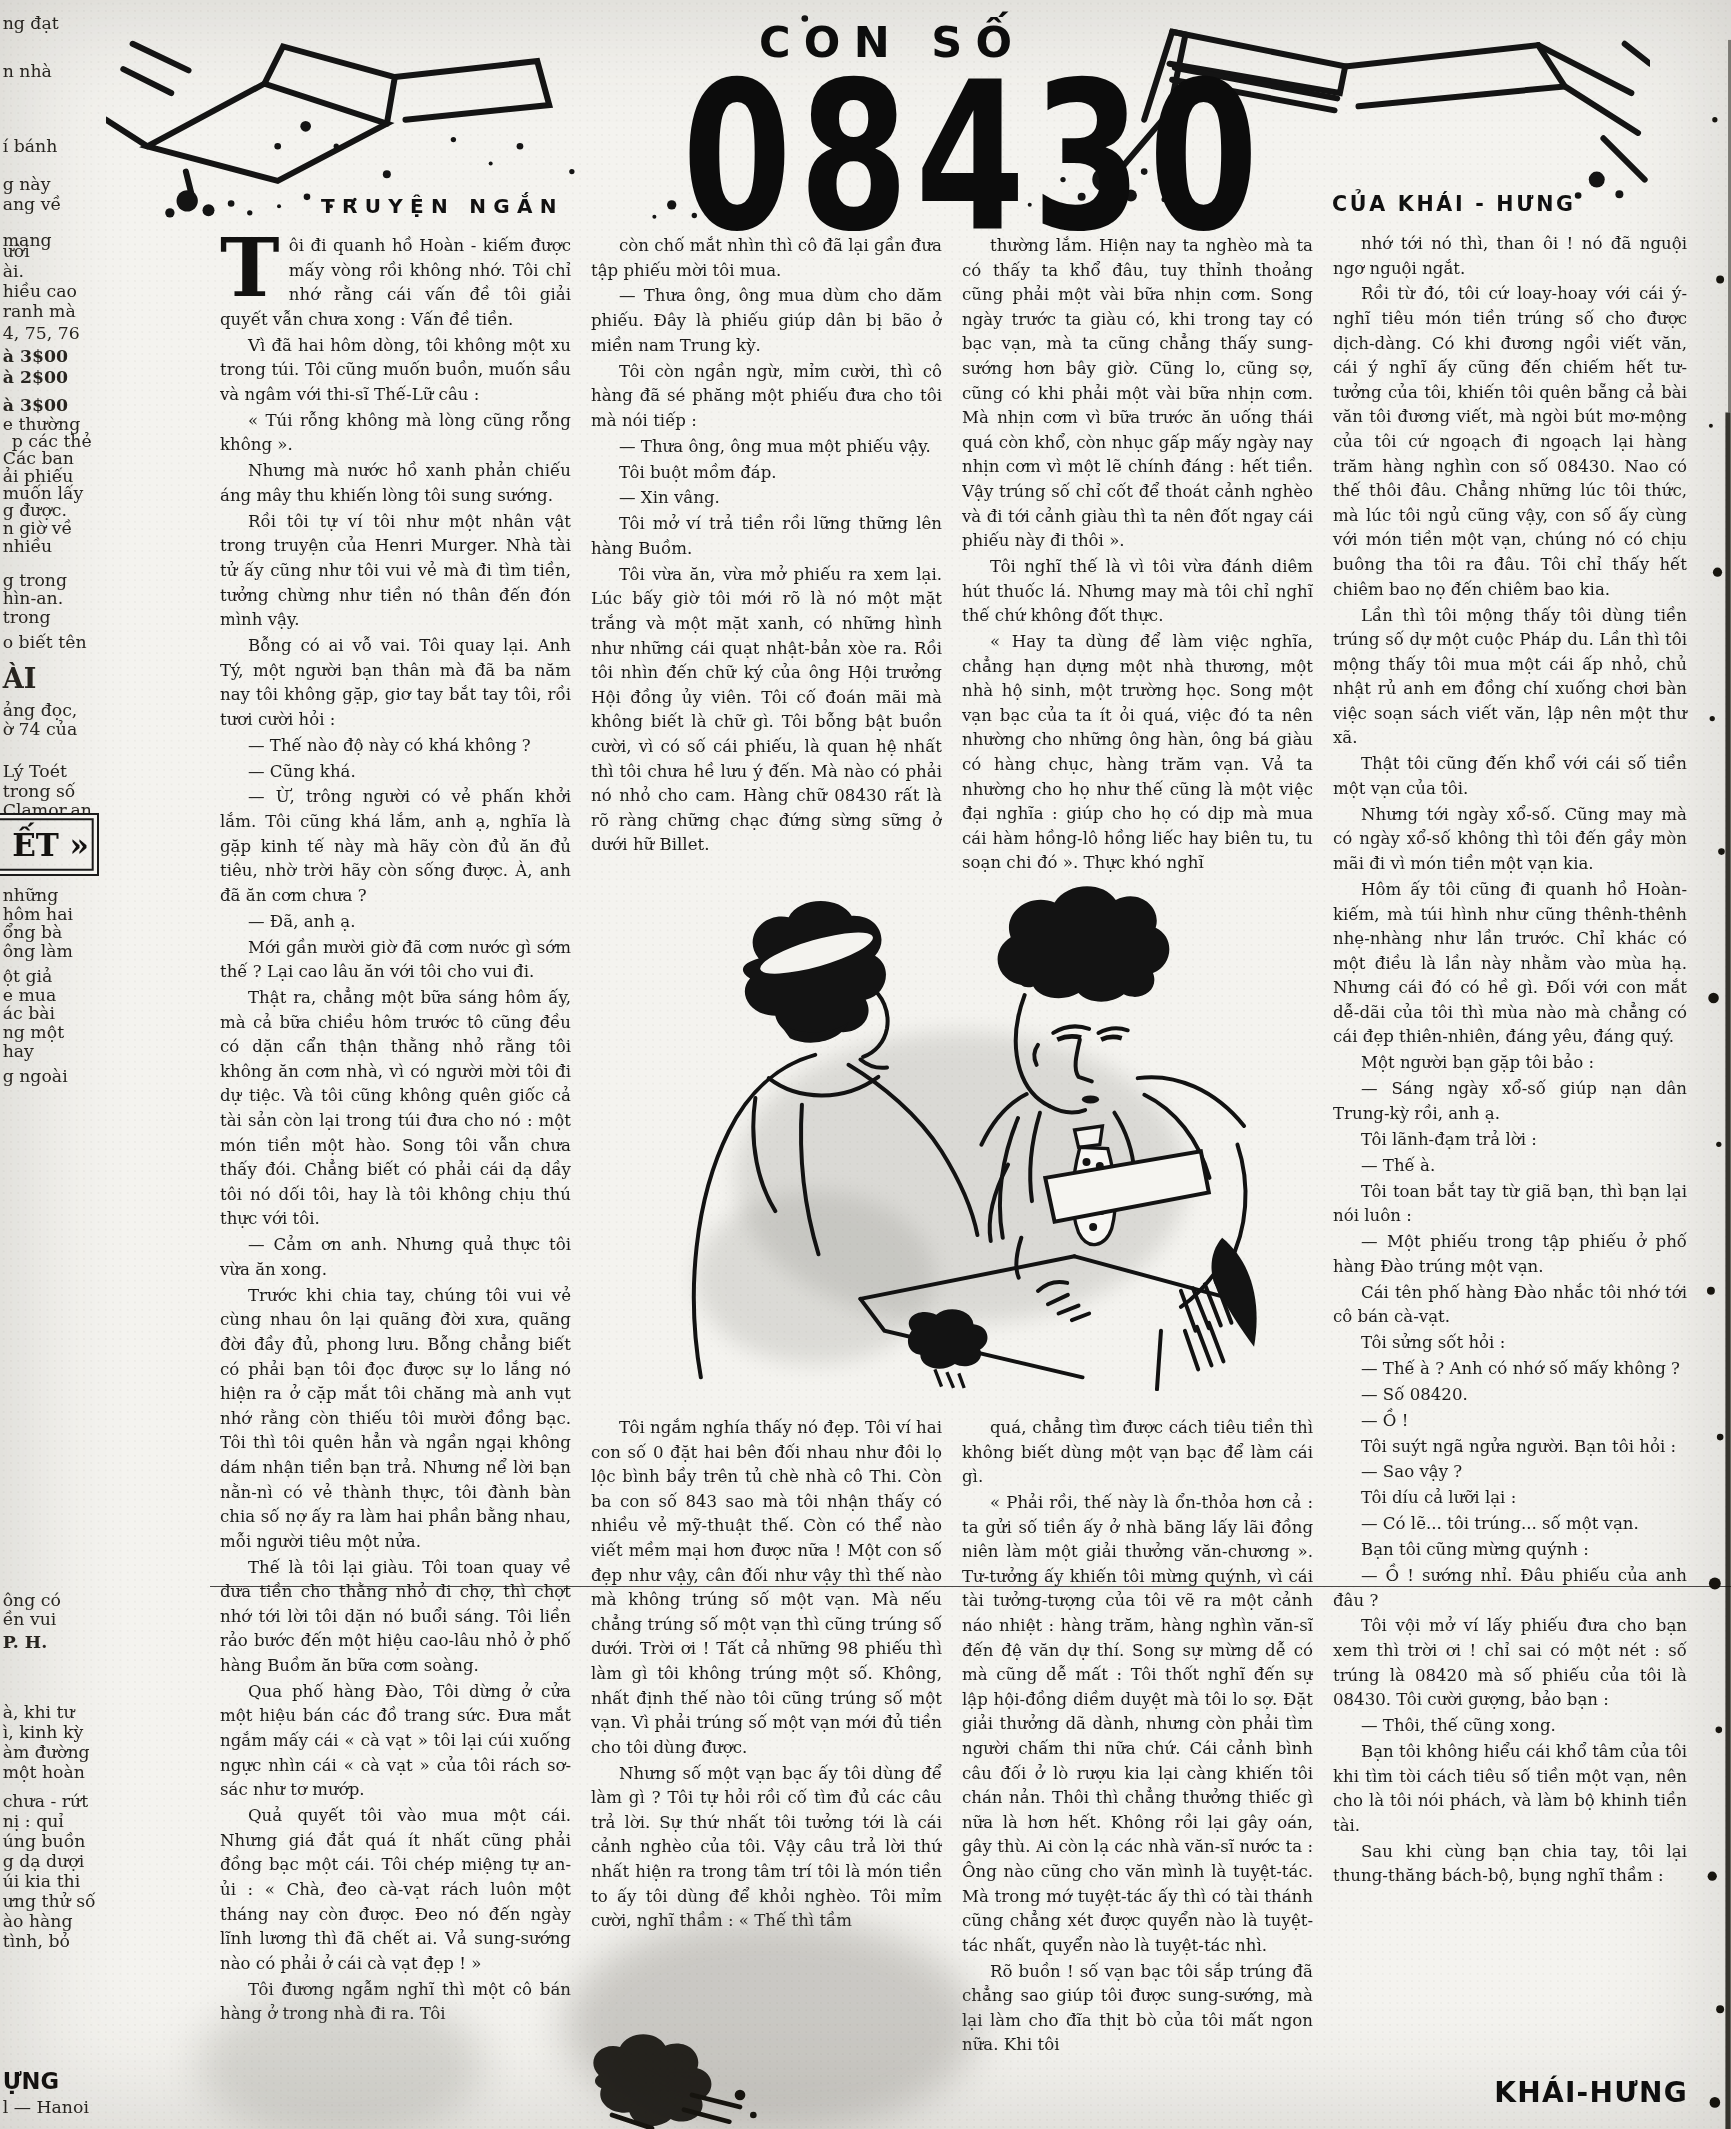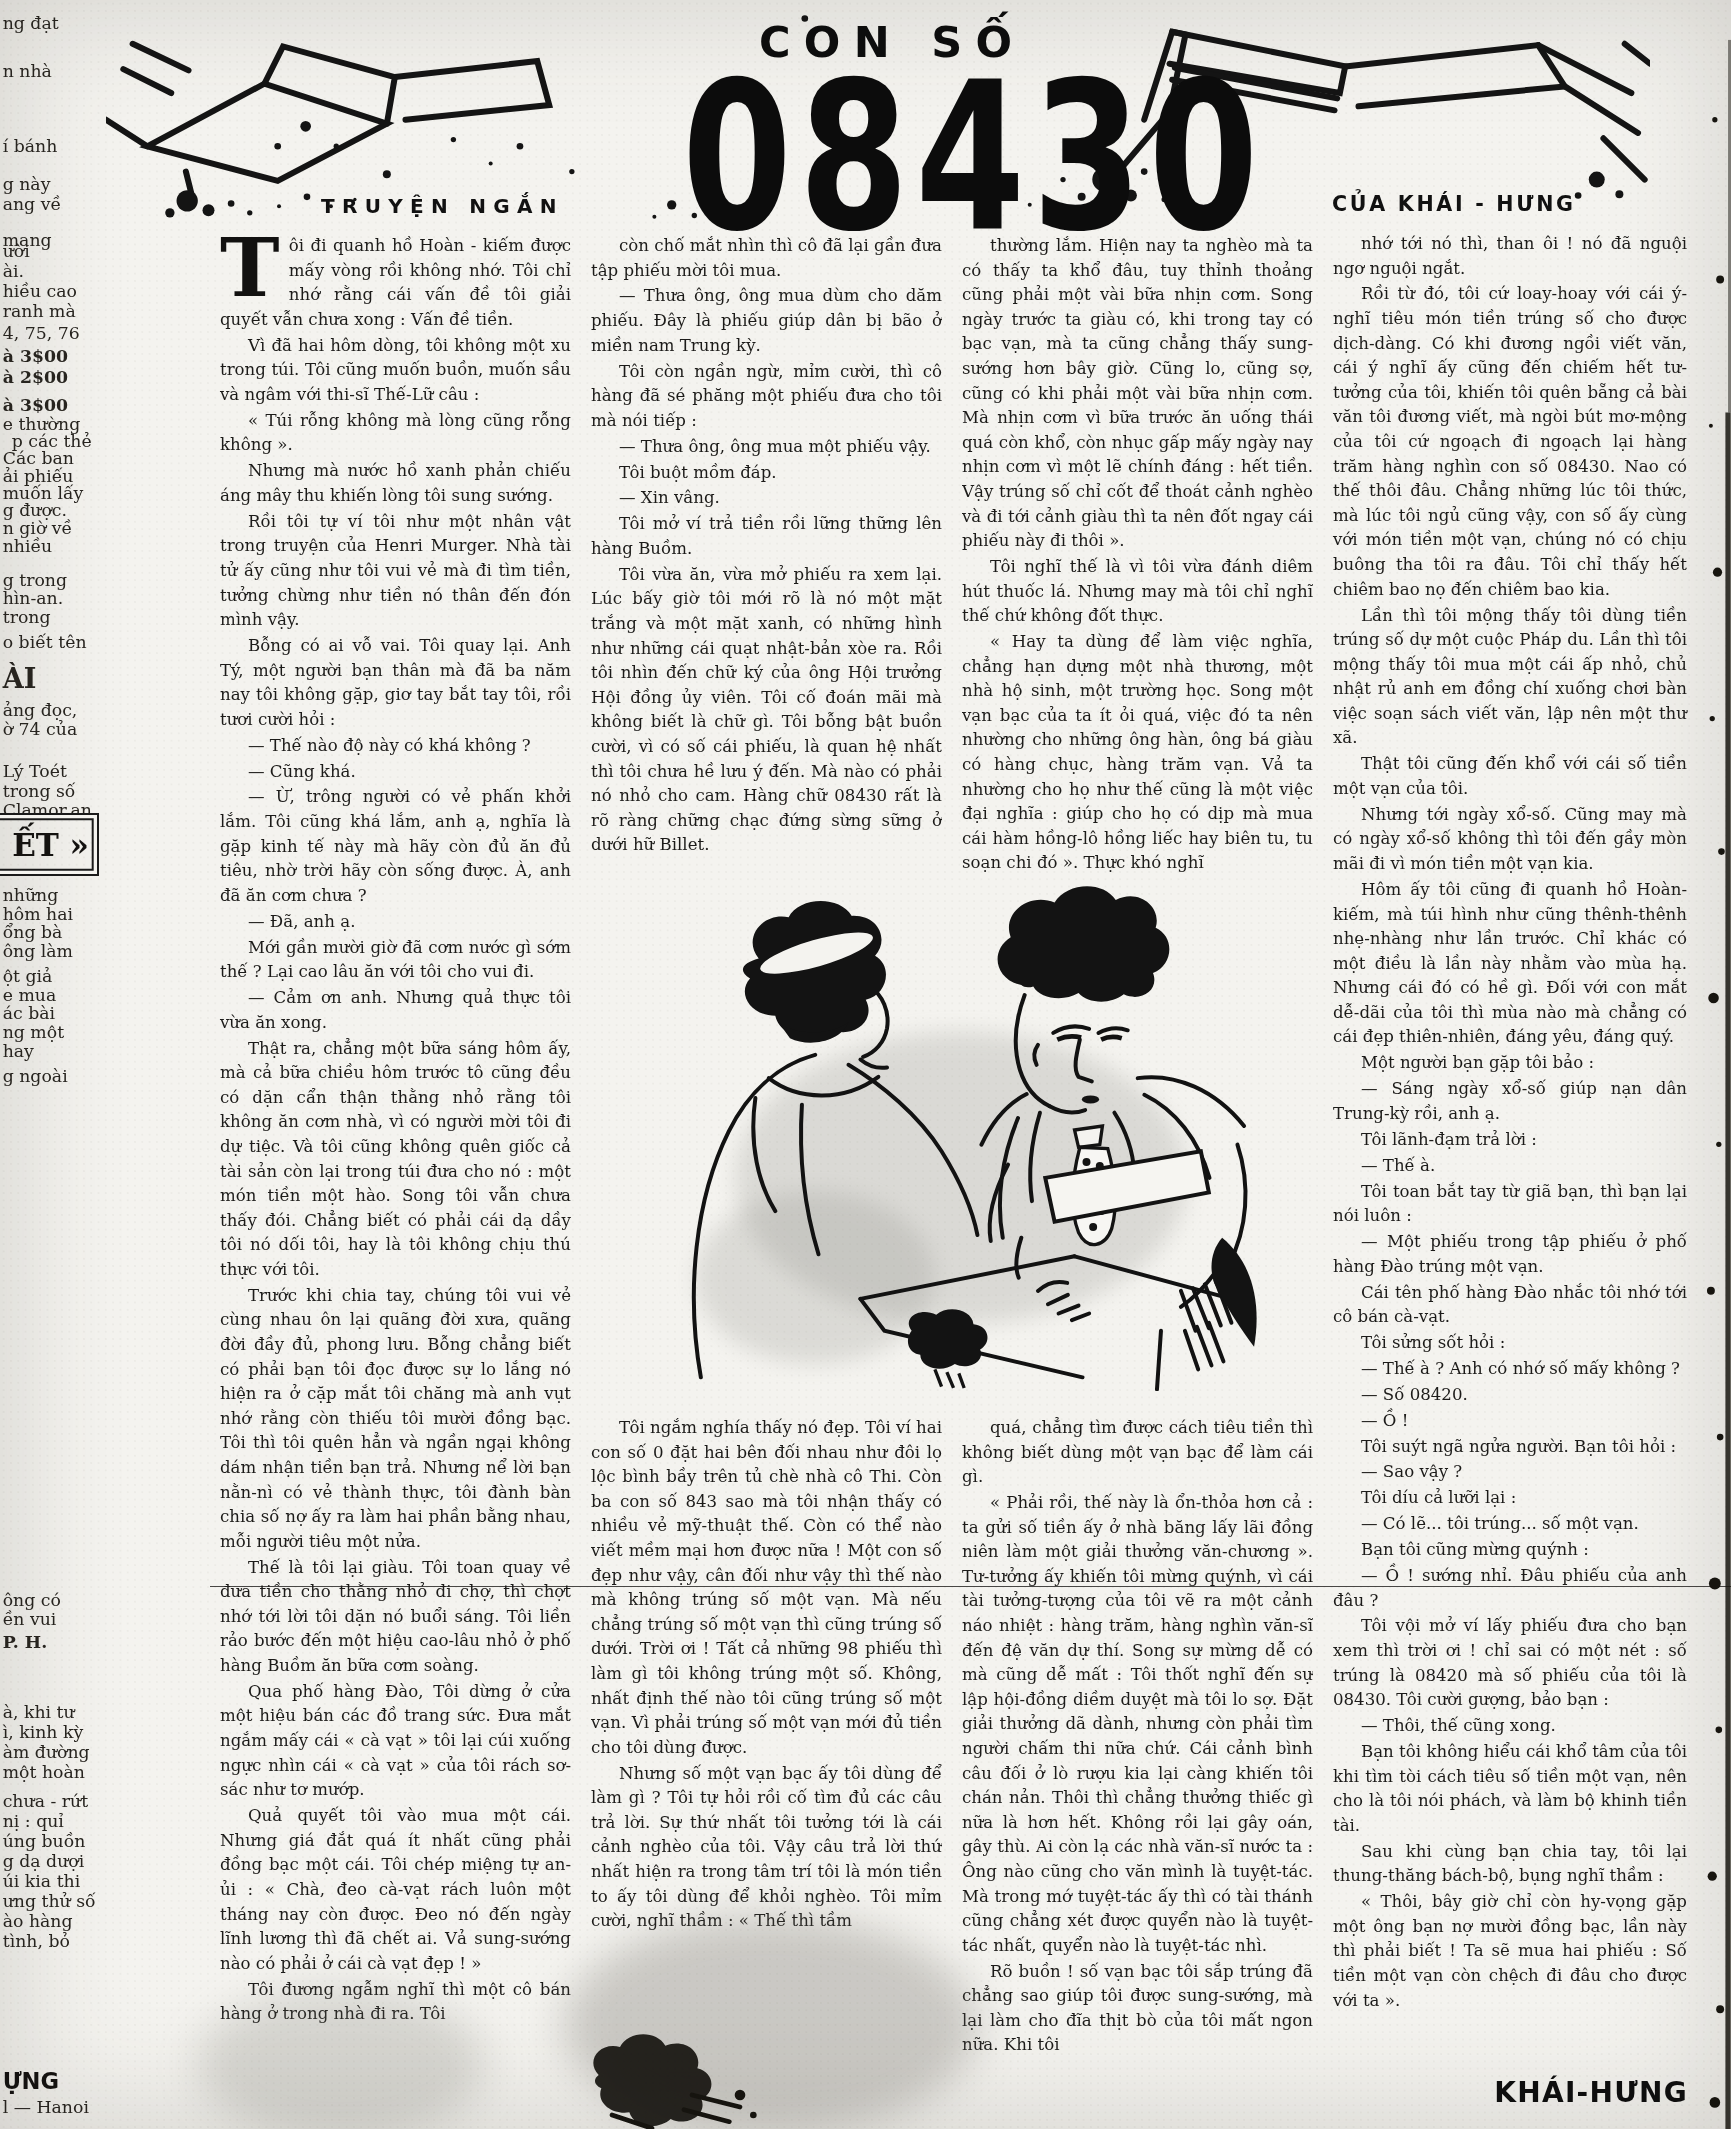--- a/index.html
+++ b/index.html
@@ -131,22 +131,22 @@
         <p>Vì đã hai hôm dòng, tôi không một xu trong túi. Tôi cũng muốn buồn, muốn sầu và ngâm với thi-sĩ Thế-Lữ câu :</p>
         <p>« Túi rỗng không mà lòng cũng rỗng không ».</p>
         <p>Nhưng mà nước hồ xanh phản chiếu áng mây thu khiến lòng tôi sung sướng.</p>
         <p>Rồi tôi tự ví tôi như một nhân vật trong truyện của Henri Murger. Nhà tài tử ấy cũng như tôi vui vẻ mà đi tìm tiền, tưởng chừng như tiền nó thân đến đón mình vậy.</p>
         <p>Bỗng có ai vỗ vai. Tôi quay lại. Anh Tý, một người bạn thân mà đã ba năm nay tôi không gặp, giơ tay bắt tay tôi, rồi tươi cười hỏi :</p>
         <p>— Thế nào độ này có khá không ?</p>
         <p>— Cũng khá.</p>
         <p>— Ừ, trông người có vẻ phấn khởi lắm. Tôi cũng khá lắm, anh ạ, nghĩa là gặp kinh tế này mà hãy còn đủ ăn đủ tiêu, nhờ trời hãy còn sống được. À, anh đã ăn cơm chưa ?</p>
         <p>— Đã, anh ạ.</p>
         <p>Mới gần mười giờ đã cơm nước gì sớm thế ? Lại cao lâu ăn với tôi cho vui đi.</p>
+        <p>Thật ra, chẳng một bữa sáng hôm ấy, mà cả bữa chiều hôm trước tô cũng đều có dặn cẩn thận thằng nhỏ rằng tôi không ăn cơm nhà, vì có người mời tôi đi dự tiệc. Và tôi cũng không quên giốc cả tài sản còn lại trong túi đưa cho nó : một món tiền một hào. Song tôi vẫn chưa thấy đói. Chẳng biết có phải cái dạ dầy tôi nó dối tôi, hay là tôi không chịu thú thực với tôi.</p>
         <p>— Cảm ơn anh. Nhưng quả thực tôi vừa ăn xong.</p>
-        <p>Thật ra, chẳng một bữa sáng hôm ấy, mà cả bữa chiều hôm trước tô cũng đều có dặn cẩn thận thằng nhỏ rằng tôi không ăn cơm nhà, vì có người mời tôi đi dự tiệc. Và tôi cũng không quên giốc cả tài sản còn lại trong túi đưa cho nó : một món tiền một hào. Song tôi vẫn chưa thấy đói. Chẳng biết có phải cái dạ dầy tôi nó dối tôi, hay là tôi không chịu thú thực với tôi.</p>
         <p>Trước khi chia tay, chúng tôi vui vẻ cùng nhau ôn lại quãng đời xưa, quãng đời đầy đủ, phong lưu. Bỗng chẳng biết có phải bạn tôi đọc được sự lo lắng nó hiện ra ở cặp mắt tôi chăng mà anh vụt nhớ rằng còn thiếu tôi mười đồng bạc. Tôi thì tôi quên hẳn và ngần ngại không dám nhận tiền bạn trả. Nhưng nể lời bạn nằn-nì có vẻ thành thực, tôi đành bàn chia số nợ ấy ra làm hai phần bằng nhau, mỗi người tiêu một nửa.</p>
         <p>Thế là tôi lại giàu. Tôi toan quay về đưa tiền cho thằng nhỏ đi chợ, thì chợt nhớ tới lời tôi dặn nó buổi sáng. Tôi liền rảo bước đến một hiệu cao-lâu nhỏ ở phố hàng Buồm ăn bữa cơm soàng.</p>
         <p>Qua phố hàng Đào, Tôi dừng ở cửa một hiệu bán các đồ trang sức. Đưa mắt ngắm mấy cái « cà vạt » tôi lại cúi xuống ngực nhìn cái « cà vạt » của tôi rách sơ-sác như tơ mướp.</p>
         <p>Quả quyết tôi vào mua một cái. Nhưng giá đắt quá ít nhất cũng phải đồng bạc một cái. Tôi chép miệng tự an-ủi : « Chà, đeo cà-vạt rách luôn một tháng nay còn được. Đeo nó đến ngày lĩnh lương thì đã chết ai. Vả sung-sướng nào có phải ở cái cà vạt đẹp ! »</p>
         <p>Tôi đương ngẫm nghĩ thì một cô bán hàng ở trong nhà đi ra. Tôi</p>
       </div>
   </div>
 
   <div class="col clip" id="col2top">
     <div>
@@ -204,21 +204,20 @@
         <p>Tôi suýt ngã ngửa người. Bạn tôi hỏi :</p>
         <p>— Sao vậy ?</p>
         <p>Tôi díu cả lưỡi lại :</p>
         <p>— Có lẽ... tôi trúng... số một vạn.</p>
         <p>Bạn tôi cũng mừng quýnh :</p>
         <p>— Ồ ! sướng nhỉ. Đâu phiếu của anh đâu ?</p>
         <p>Tôi vội mở ví lấy phiếu đưa cho bạn xem thì trời ơi ! chỉ sai có một nét : số trúng là 08420 mà số phiếu của tôi là 08430. Tôi cười gượng, bảo bạn :</p>
         <p>— Thôi, thế cũng xong.</p>
         <p>Bạn tôi không hiểu cái khổ tâm của tôi khi tìm tòi cách tiêu số tiền một vạn, nên cho là tôi nói phách, và làm bộ khinh tiền tài.</p>
         <p>Sau khi cùng bạn chia tay, tôi lại thung-thăng bách-bộ, bụng nghĩ thầm :</p>
-        <p>« Thôi, bây giờ chỉ còn hy-vọng gặp một ông bạn nợ mười đồng bạc, lần này thì phải biết ! Ta sẽ mua hai phiếu : Số tiền một vạn còn chệch đi đâu cho được với ta ».</p>
       </div>
   </div>
   <div class="signature">KHÁI-HƯNG</div>
 
   <svg class="illu" viewBox="0 0 940 790">
     <defs>
         <filter id="blur1" x="-40%" y="-40%" width="180%" height="180%">
           <feGaussianBlur stdDeviation="16"></feGaussianBlur>
         </filter>
       </defs>

